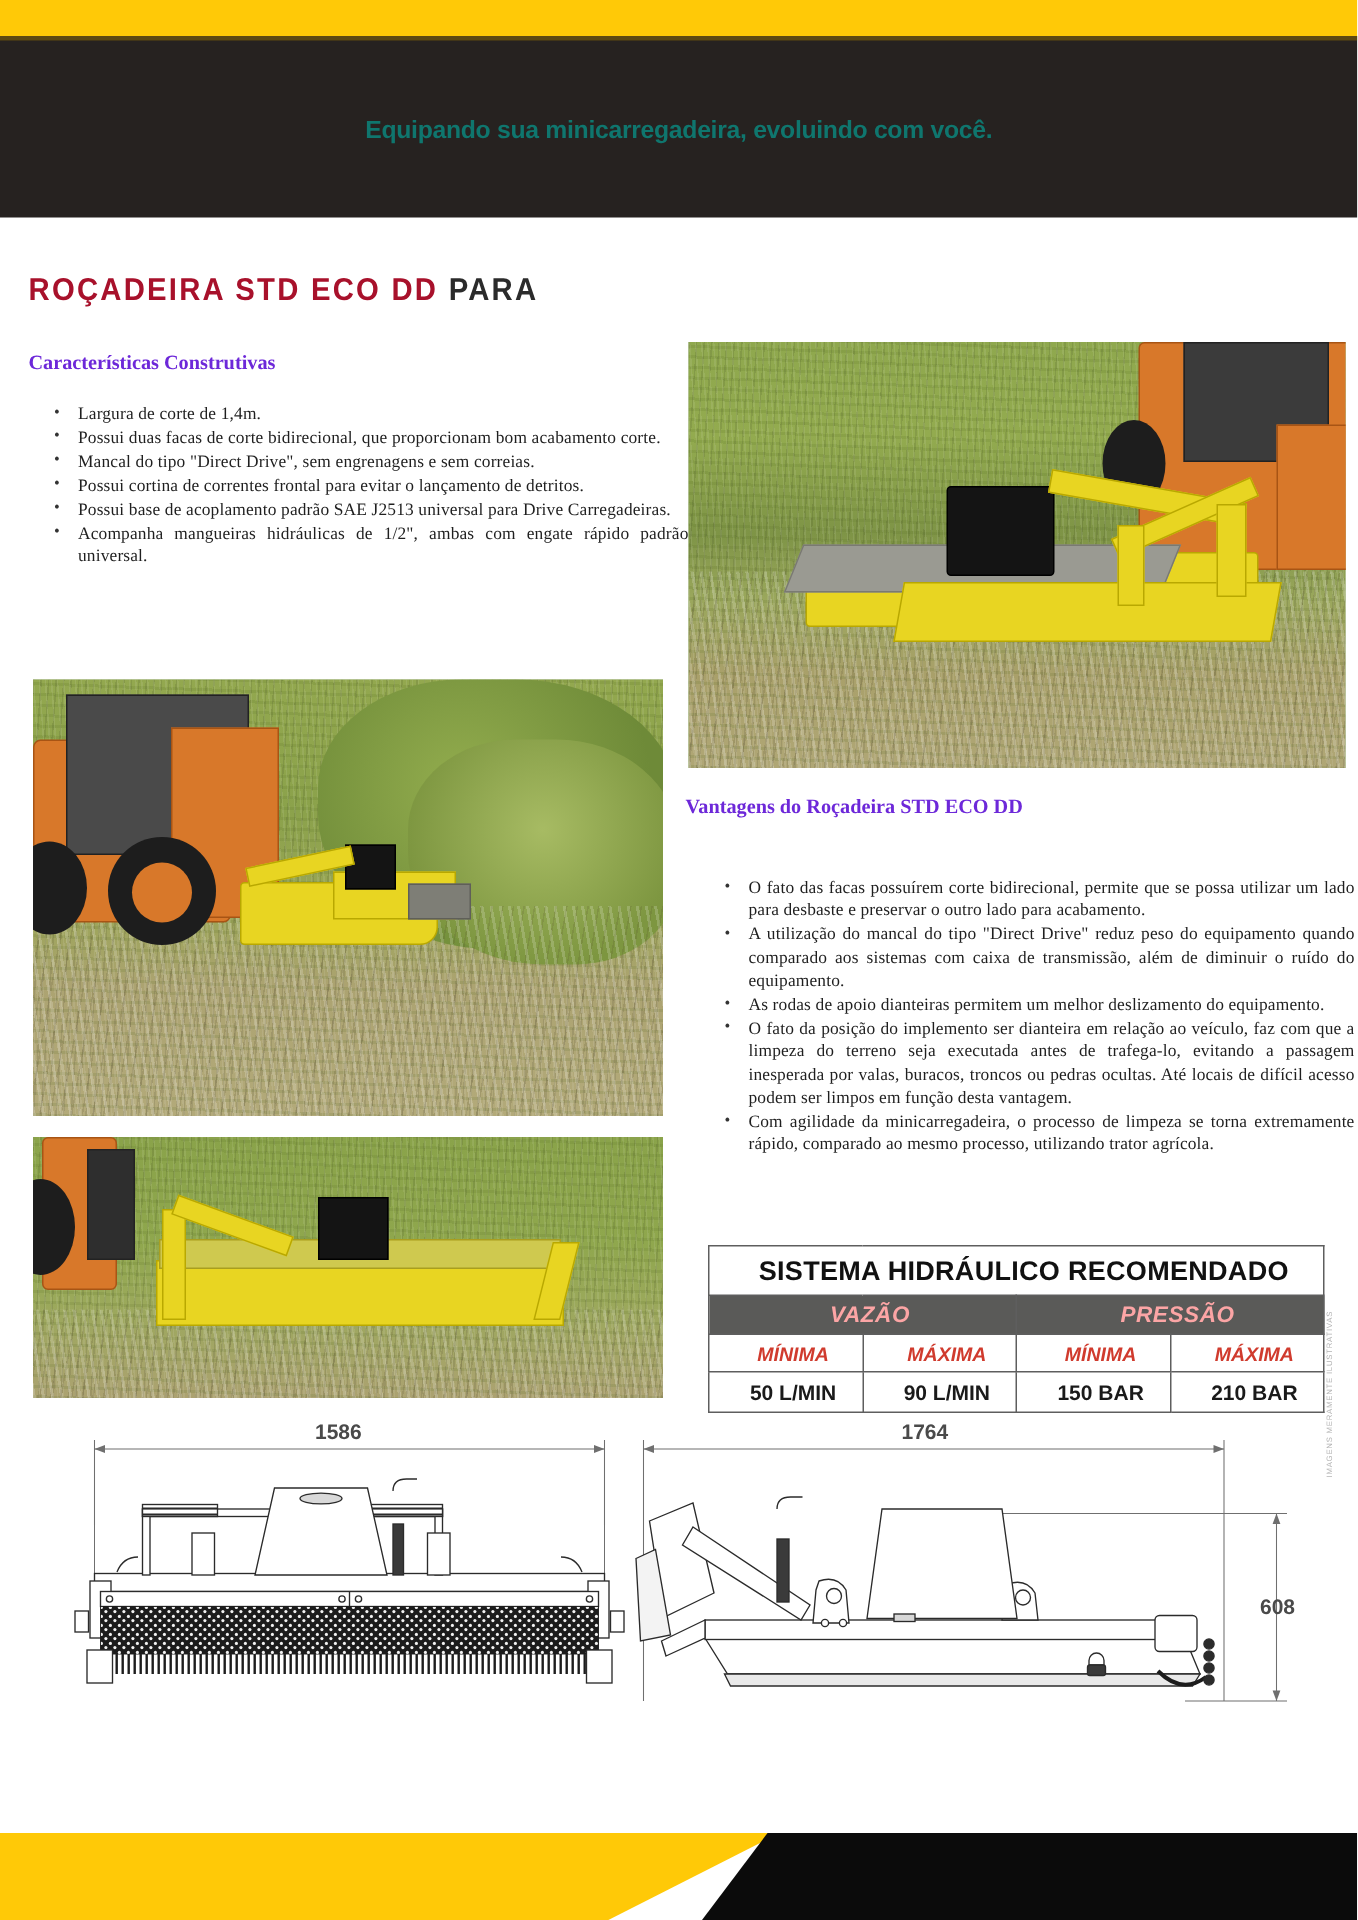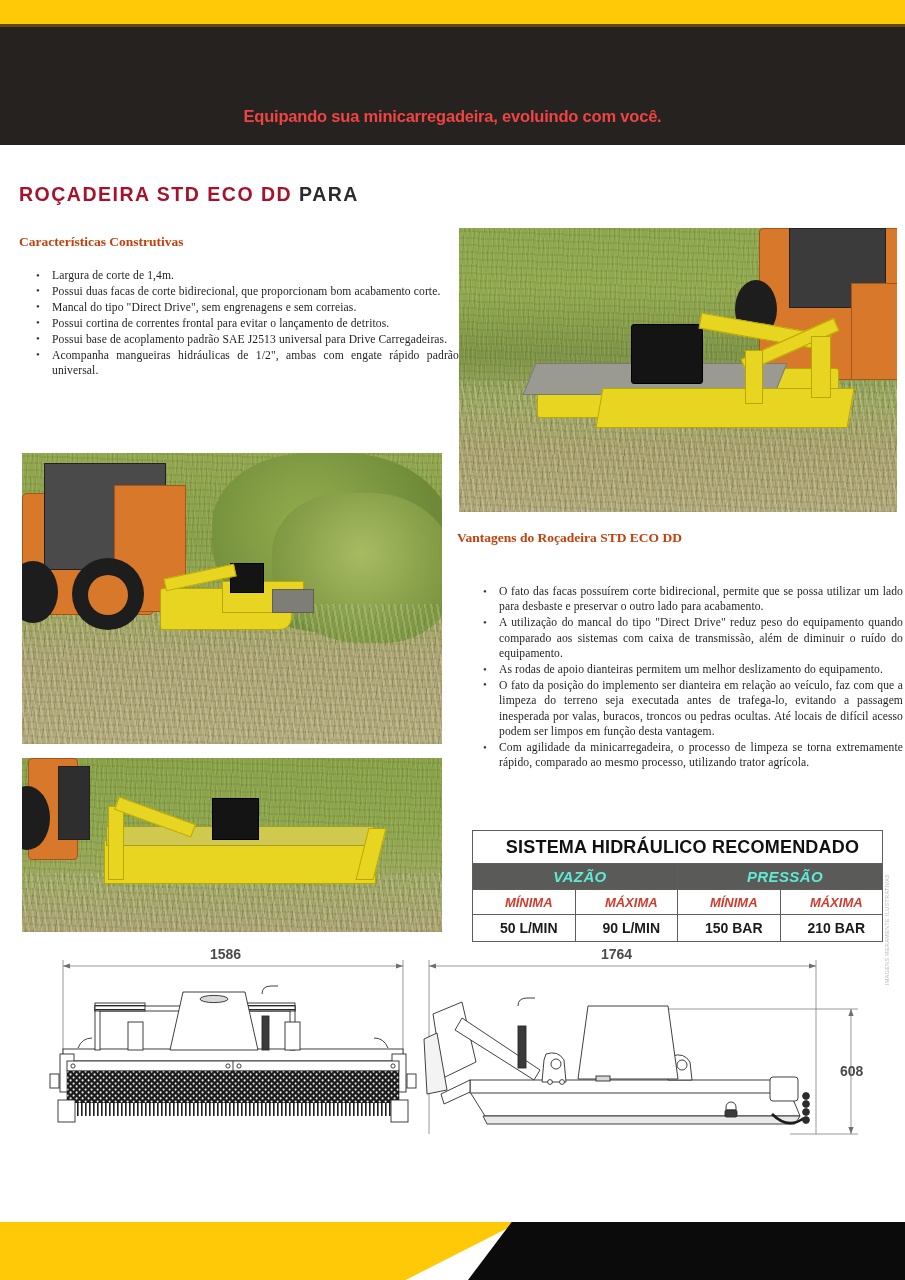--- a/index.html
+++ b/index.html
@@ -11,38 +11,38 @@
     position:relative;
   }
   .page{position:relative;width:905px;height:1280px;overflow:hidden;background:#fff;}
 
   
   .top-yellow{position:absolute;left:0;top:0;width:905px;height:24px;background:#FFC907;}
   .top-dark{position:absolute;left:0;top:24px;width:905px;height:121px;background:#262220;}
   .top-dark-edge{position:absolute;left:0;top:24px;width:905px;height:3px;background:#8a6a06;opacity:.55;}
   .tagline{
     position:absolute;left:0;top:78px;width:905px;text-align:center;
-    color:#ef4444;font-family:"Liberation Sans",sans-serif;
-    font-weight:bold;font-size:16.5px;letter-spacing:-0.2px;margin-top:29px;
+    color:#0f766e;font-family:"Liberation Sans",sans-serif;
+    font-weight:bold;font-size:16.5px;letter-spacing:-0.2px;
   }
 
   
   .title{
     position:absolute;left:19px;top:182px;
     font-family:"Liberation Sans",sans-serif;
     font-weight:bold;font-size:21px;letter-spacing:1.6px;
     transform:scaleX(0.93);transform-origin:left center;
     white-space:nowrap;
   }
   .title .red{color:#A8112B;}
   .title .dk{color:#2b2b2b;}
 
   
   .sec-head{
-    font-family:"Liberation Serif",serif;font-weight:bold;font-size:13.5px;color:#c2410c;
+    font-family:"Liberation Serif",serif;font-weight:bold;font-size:13.5px;color:#6d28d9;
   }
   .char-head{position:absolute;left:19px;top:234px;}
 
   ul.blist{list-style:none;margin:12px;padding:0;}
   ul.blist li{
     position:relative;padding-left:21px;
     font-size:11.6px;line-height:15.4px;color:#1f1f1f;
     text-align:justify;margin-bottom:0.5px;
     letter-spacing:.1px;
   }
@@ -108,21 +108,21 @@
   }
   .hyd-table td{
     border:1px solid #5e5e5e;text-align:center;vertical-align:middle;
     background:#ffffff;
     padding-left:11px;
   }
   .hyd-title{
     font-size:18px;font-weight:bold;color:#111;height:30px;letter-spacing:.2px;
   }
   .hyd-sub{
-    background:#5a5a58 !important;color:#5eead4;font-style:italic;font-weight:bold;
+    background:#5a5a58 !important;color:#fca5a5;font-style:italic;font-weight:bold;
     font-size:15px;height:23px;letter-spacing:.4px;
   }
   .hyd-lbl{
     color:#D03B2E;font-style:italic;font-weight:bold;font-size:13px;height:22px;
   }
   .hyd-val{
     color:#1a1a1a;font-weight:bold;font-size:14px;height:24px;
   }
 
   

